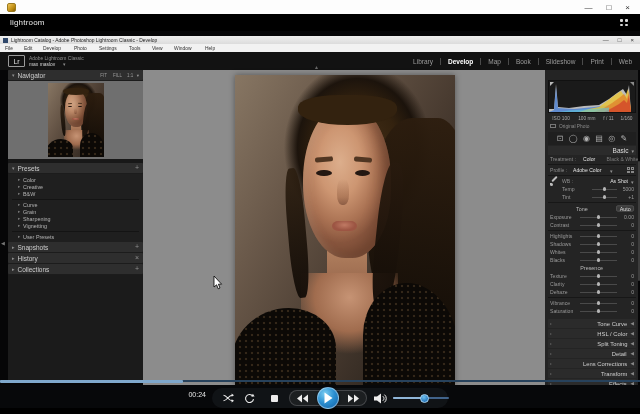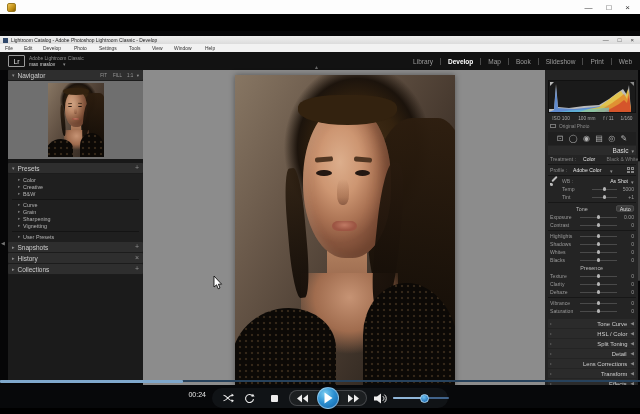--- a/index.html
+++ b/index.html
@@ -183,20 +183,29 @@
 
   <div class="abs pw-titlebar">
     <div class="app-icon"></div>
     <div class="pw-btns">
       <span>—</span>
       <span>□</span>
       <span>×</span>
     </div>
   </div>
 
+  <div class="abs pw-header">
+    <span class="pw-title">lightroom</span>
+    <div class="see-more">
+        <i></i>
+        <i></i>
+        <i></i>
+        <i></i>
+      </div>
+  </div>
 
   <div class="abs video">
 
     <div class="abs lr-titlebar">
       <div class="lr-ticon"></div>
       <span class="lr-title sc8">Lightroom Catalog - Adobe Photoshop Lightroom Classic - Develop</span>
       <div class="lr-winbtns">
         <span>—</span>
         <span>□</span>
         <span>×</span>

